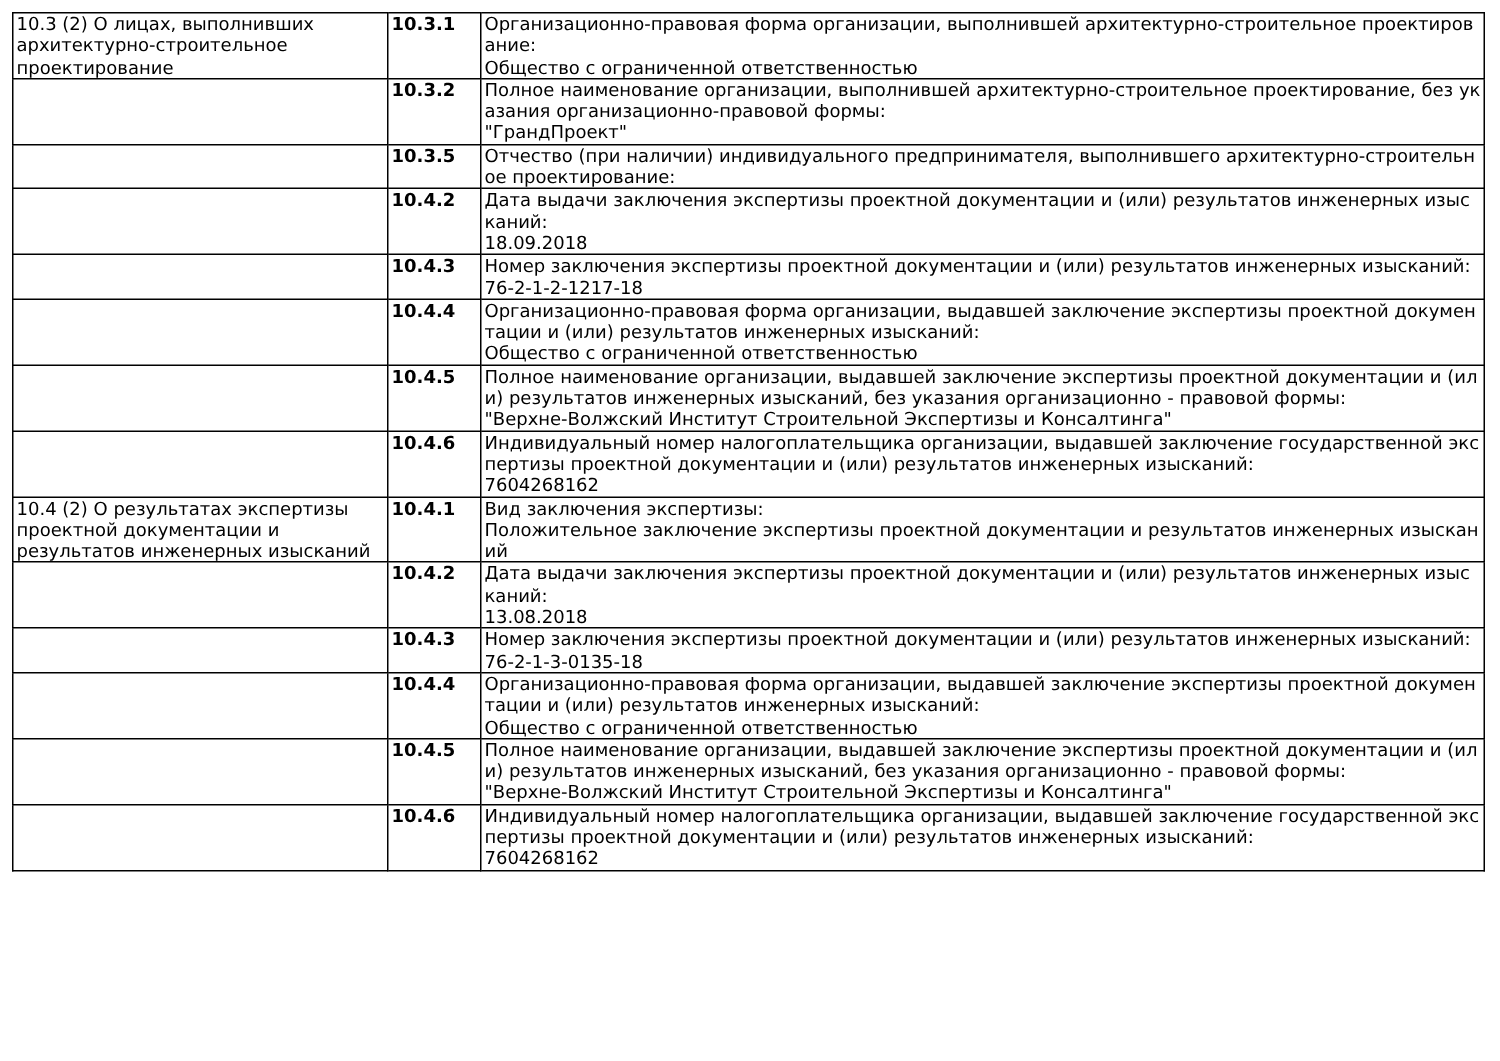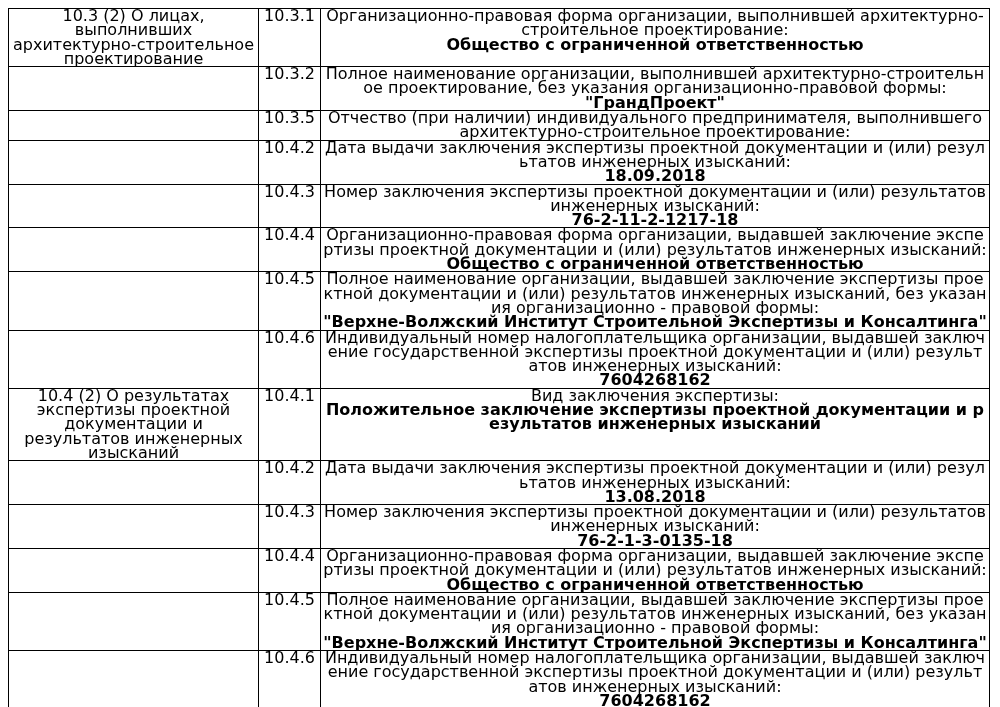--- a/index.html
+++ b/index.html
@@ -17,41 +17,41 @@
     box-sizing: border-box;
   }
   table.decl {
     border-collapse: collapse;
     table-layout: fixed;
     width: 982px;
   }
   table.decl td {
     border: 1px solid #000000;
     vertical-align: top;
-    font-size: 16px;
+    font-size: 12px;
     line-height: 14.3px;
     padding: 0 2px;
     overflow: hidden;
-    text-align: center;
   }
   td.c1 {
     width: 245px;
   }
   td.c2 {
     width: 57px;
     vertical-align: middle;
     padding-left: 4px;
+    font-weight: bold;
   }
   td.c3 {
     width: 664px;
     word-break: break-all;
     padding-left: 3px;
   }
   .value {
-    font-weight: bold;
+    font-weight: normal;
   }
 </style>
 </head>
 <body>
 
 <div class="page">
   <table class="decl">
     <tbody>
         <tr>
           <td class="c1">10.3 (2) О лицах, выполнивших архитектурно-строительное проектирование</td>
@@ -82,21 +82,21 @@
           <td class="c3">
             <div>Дата выдачи заключения экспертизы проектной документации и (или) результатов инженерных изысканий:</div>
             <div class="value">18.09.2018</div>
           </td>
         </tr>
         <tr>
           <td class="c1"></td>
           <td class="c2">10.4.3</td>
           <td class="c3">
             <div>Номер заключения экспертизы проектной документации и (или) результатов инженерных изысканий:</div>
-            <div class="value">76-2-11-2-1217-18</div>
+            <div class="value">76-2-1-2-1217-18</div>
           </td>
         </tr>
         <tr>
           <td class="c1"></td>
           <td class="c2">10.4.4</td>
           <td class="c3">
             <div>Организационно-правовая форма организации, выдавшей заключение экспертизы проектной документации и (или) результатов инженерных изысканий:</div>
             <div class="value">Общество с ограниченной ответственностью</div>
           </td>
         </tr>

